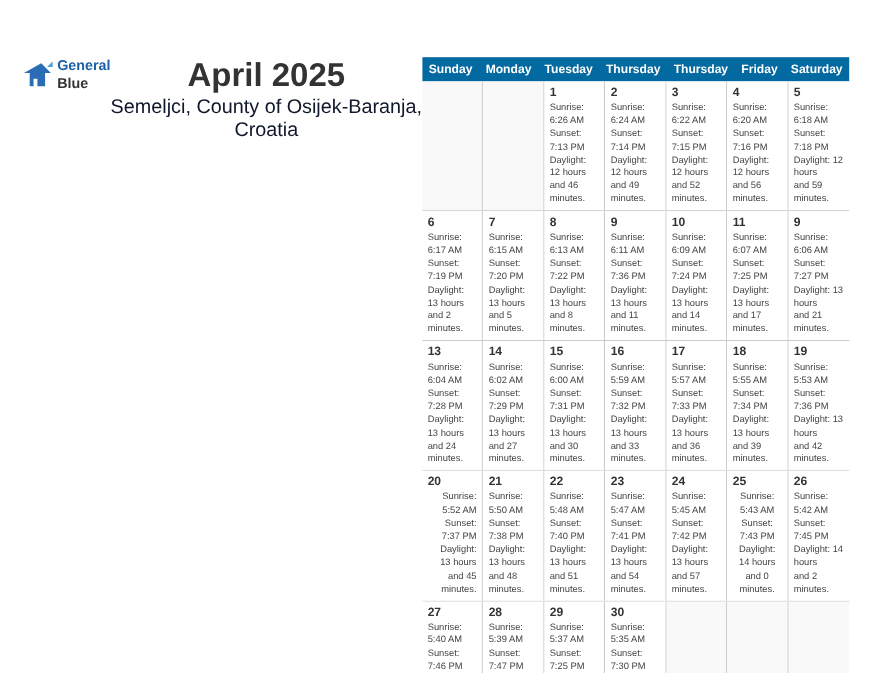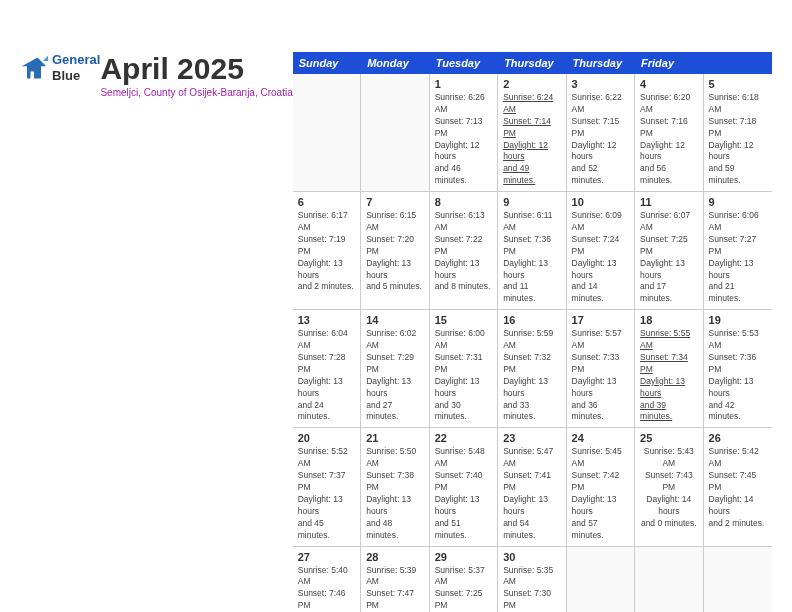--- a/index.html
+++ b/index.html
@@ -36,43 +36,42 @@
       line-height: 1.2;
     }
     .logo-text span {
       color: #1a5fa8;
     }
     .logo-icon {
       width: 28px;
       height: 28px;
     }
     .title-block {
-      text-align: left;
+      text-align: center;
     }
     .month-title {
       font-size: 30px;
       font-weight: bold;
       color: #333;
       line-height: 1.1;
     }
     .location-title {
-      font-size: 10px;
-      color: #a21caf;
+      font-size: 18px;
+      color: #0f172a;
       margin-top: 2px;
     }
     .calendar {
       flex: 1;
       display: flex;
       flex-direction: column;
     }
     .cal-header {
       display: grid;
       grid-template-columns: repeat(7, 1fr);
-      background: #1d4ed8;
-      font-style: italic;
+      background: #0369a1;
     }
     .cal-header-cell {
       color: #fff;
       font-size: 11px;
       font-weight: bold;
       padding: 5px 6px;
       text-align: left;
     }
     .cal-body {
       display: flex;
@@ -137,35 +136,36 @@
   </div>
 
   <div class="calendar">
     <div class="cal-header">
     <div class="cal-header-cell">Sunday</div>
         <div class="cal-header-cell">Monday</div>
         <div class="cal-header-cell">Tuesday</div>
         <div class="cal-header-cell">Thursday</div>
         <div class="cal-header-cell">Thursday</div>
         <div class="cal-header-cell">Friday</div>
+        <div class="cal-header-cell">Saturday</div>
       </div>
     <div class="cal-body">
     <div class="cal-row">
           <div class="cal-cell empty"></div>
           <div class="cal-cell empty"></div>
           <div class="cal-cell">
             <div class="day-num">1</div>
             <div class="day-info" style="white-space: pre-line;">Sunrise: 6:26 AM
 Sunset: 7:13 PM
 Daylight: 12 hours
 and 46 minutes.</div>
           </div>
           <div class="cal-cell">
             <div class="day-num">2</div>
-            <div class="day-info" style="white-space: pre-line; text-decoration: underline;">Sunrise: 6:24 AM
+            <div class="day-info" style="white-space: pre-line;">Sunrise: 6:24 AM
 Sunset: 7:14 PM
 Daylight: 12 hours
 and 49 minutes.</div>
           </div>
           <div class="cal-cell">
             <div class="day-num">3</div>
             <div class="day-info" style="white-space: pre-line;">Sunrise: 6:22 AM
 Sunset: 7:15 PM
 Daylight: 12 hours
 and 52 minutes.</div>
@@ -267,37 +267,37 @@
           </div>
           <div class="cal-cell">
             <div class="day-num">17</div>
             <div class="day-info" style="white-space: pre-line;">Sunrise: 5:57 AM
 Sunset: 7:33 PM
 Daylight: 13 hours
 and 36 minutes.</div>
           </div>
           <div class="cal-cell">
             <div class="day-num">18</div>
-            <div class="day-info" style="white-space: pre-line; text-decoration: underline;">Sunrise: 5:55 AM
+            <div class="day-info" style="white-space: pre-line;">Sunrise: 5:55 AM
 Sunset: 7:34 PM
 Daylight: 13 hours
 and 39 minutes.</div>
           </div>
           <div class="cal-cell">
             <div class="day-num">19</div>
             <div class="day-info" style="white-space: pre-line;">Sunrise: 5:53 AM
 Sunset: 7:36 PM
 Daylight: 13 hours
 and 42 minutes.</div>
           </div>
         </div>
         <div class="cal-row">
           <div class="cal-cell">
             <div class="day-num">20</div>
-            <div class="day-info" style="white-space: pre-line;">Sunrise: 5:52 AM
+            <div class="day-info" style="white-space: pre-line; text-align: right;">Sunrise: 5:52 AM
 Sunset: 7:37 PM
 Daylight: 13 hours
 and 45 minutes.</div>
           </div>
           <div class="cal-cell">
             <div class="day-num">21</div>
             <div class="day-info" style="white-space: pre-line;">Sunrise: 5:50 AM
 Sunset: 7:38 PM
 Daylight: 13 hours
 and 48 minutes.</div>

